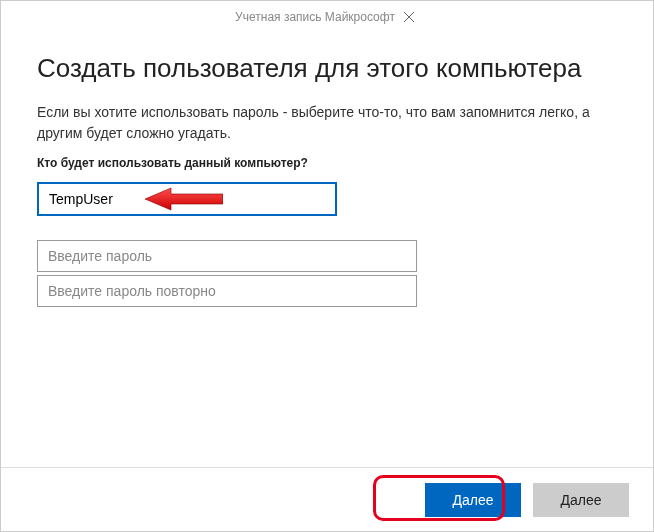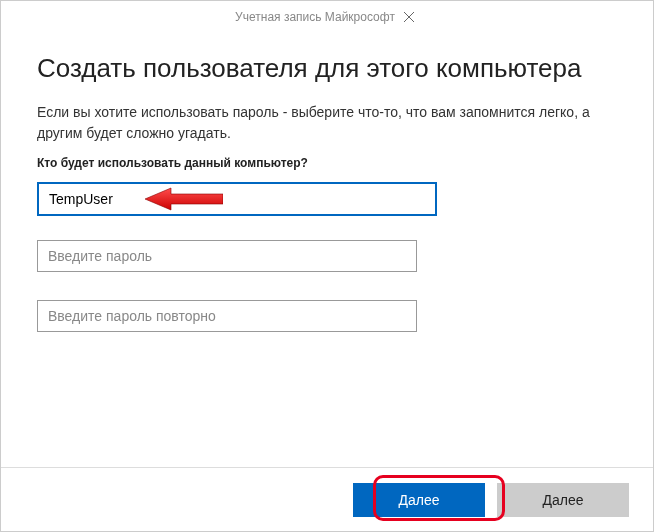--- a/index.html
+++ b/index.html
@@ -58,37 +58,37 @@
       font-size: 12px;
       font-weight: 600;
       color: #222;
       margin-bottom: 12px;
     }
     .field-wrap {
       position: relative;
       margin-bottom: 24px;
     }
     .text-input {
-      width: 400px;
+      width: 300px;
       height: 34px;
       border: 2px solid #0067c0;
       padding: 0 10px;
       font-size: 14px;
       font-family: inherit;
       outline: none;
     }
     .pw-input {
       width: 380px;
       height: 32px;
       border: 1px solid #999;
       padding: 0 10px;
       font-size: 14px;
       font-family: inherit;
       outline: none;
-      margin-bottom: 28px;
+      margin-bottom: 3px;
       color: #333;
     }
     .pw-input::placeholder { color: #888; }
     .arrow-annot {
       position: absolute;
       left: 108px;
       top: 4px;
       pointer-events: none;
     }
     .footer {
@@ -98,21 +98,21 @@
       right: 0;
       height: 64px;
       border-top: 1px solid #ddd;
       display: flex;
       justify-content: flex-end;
       align-items: center;
       padding-right: 24px;
       gap: 12px;
     }
     .btn {
-      width: 132px;
+      width: 96px;
       height: 34px;
       border: none;
       font-size: 14px;
       font-family: inherit;
       cursor: pointer;
     }
     .btn-primary {
       background: #0067c0;
       color: #fff;
     }

